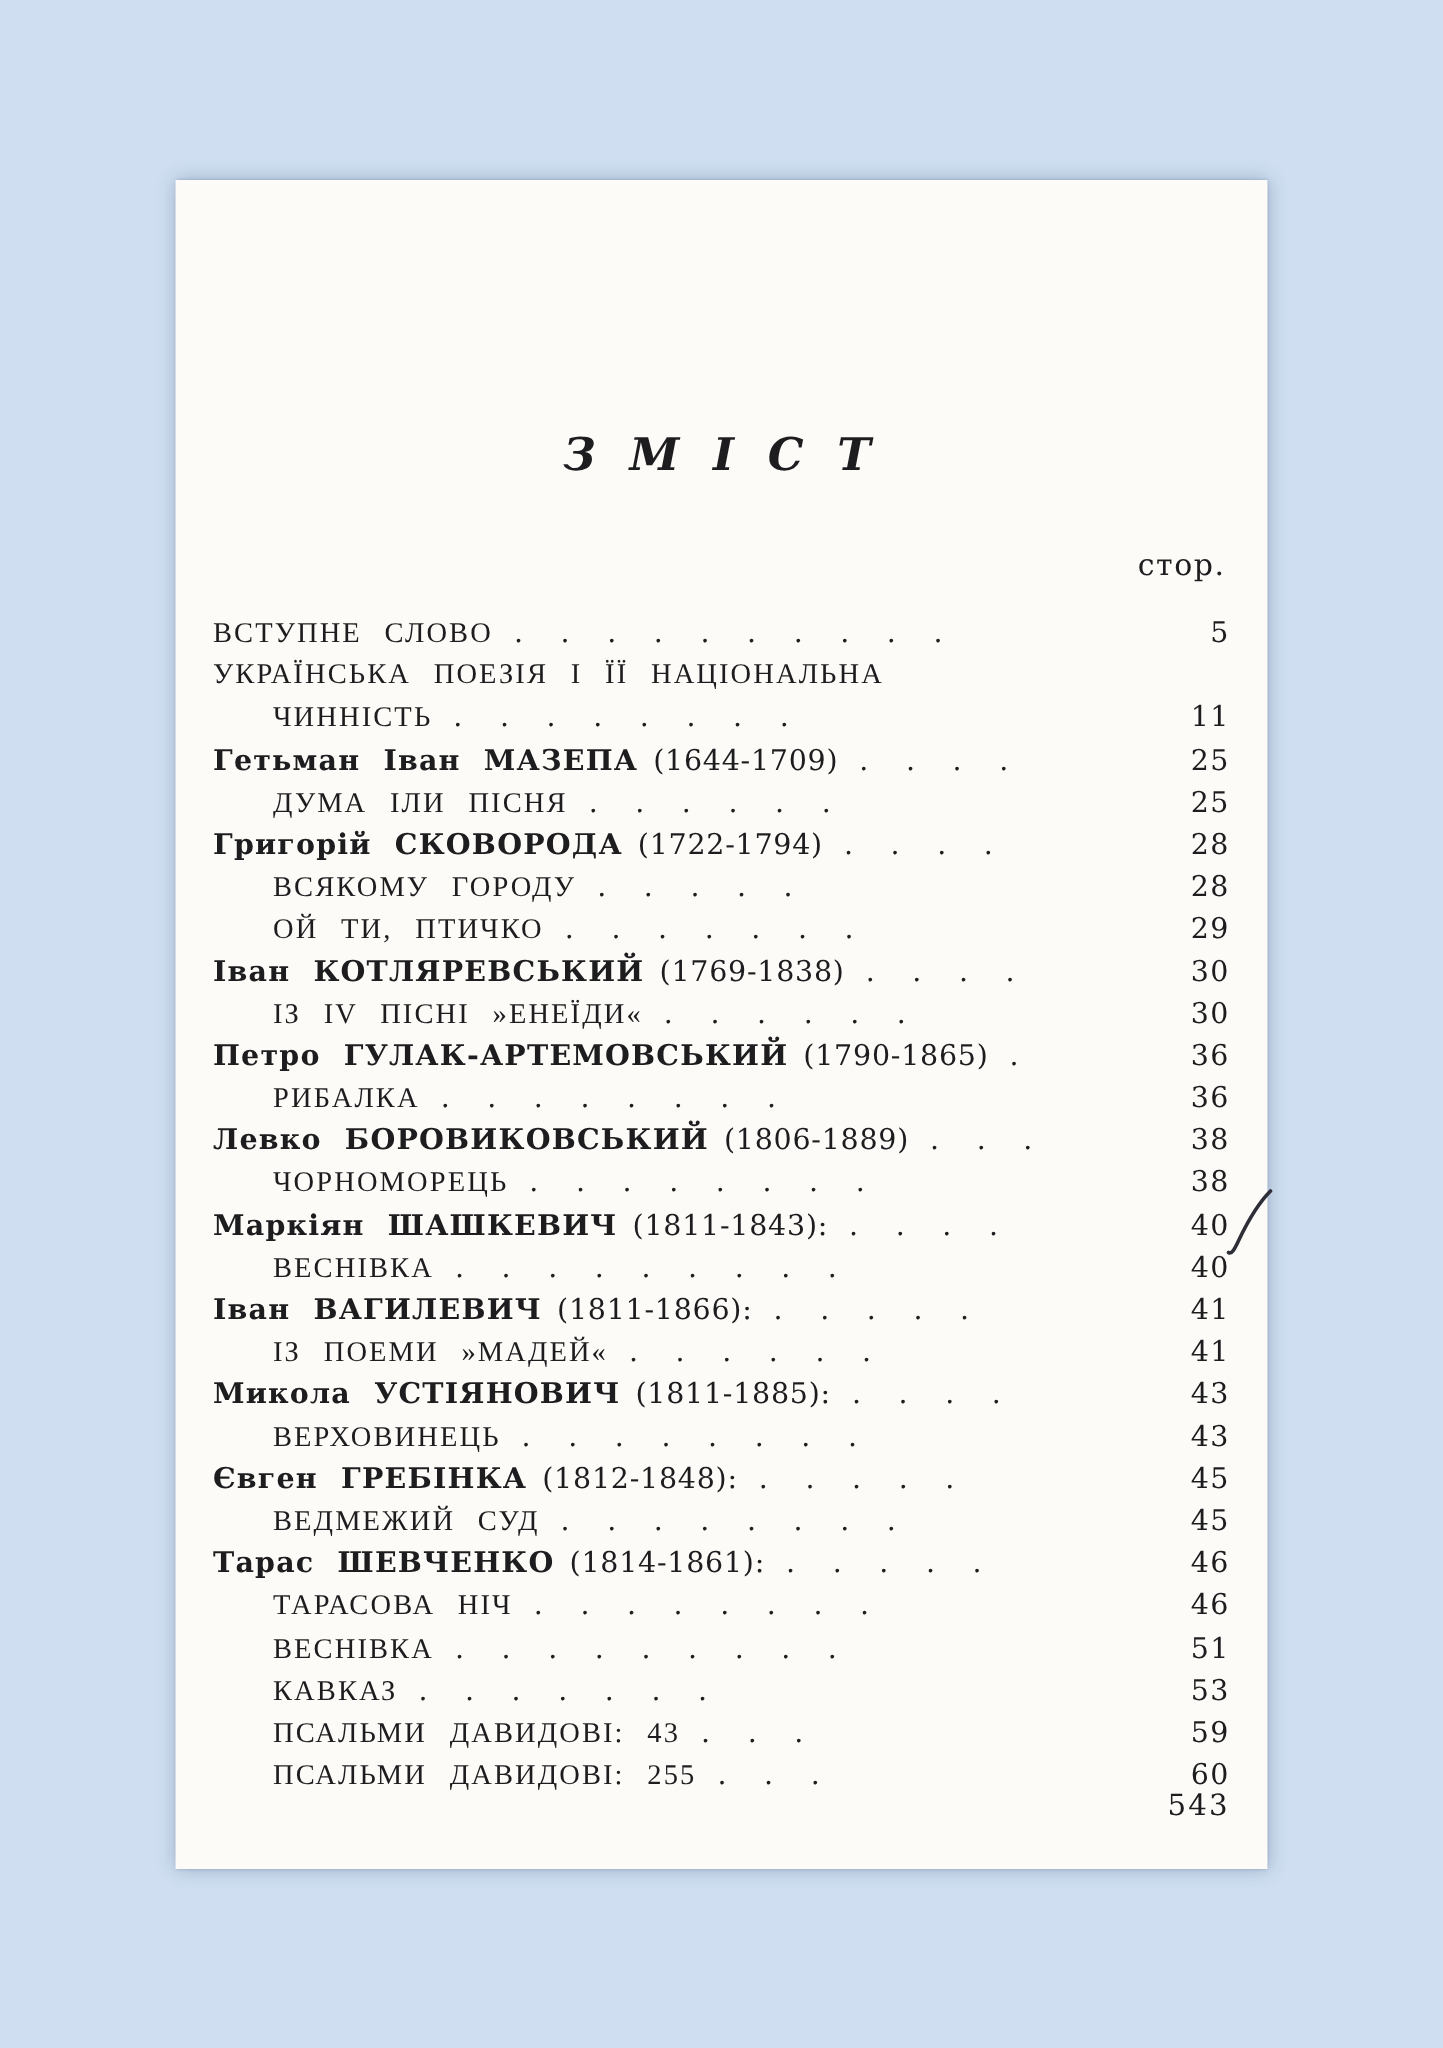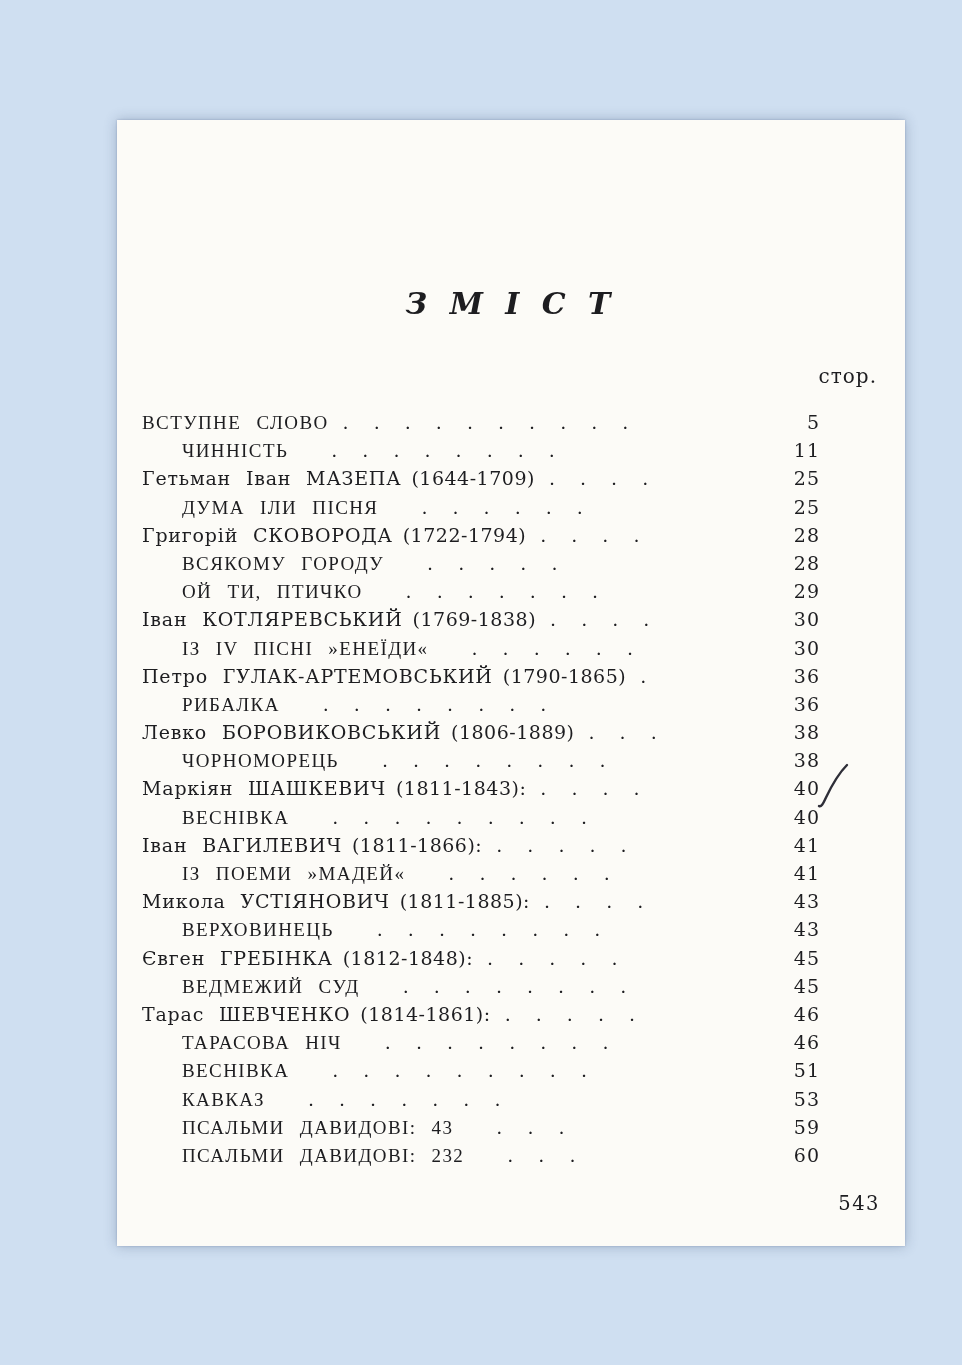--- a/index.html
+++ b/index.html
@@ -12,21 +12,21 @@
     position: relative;
     background: var(--background, #cfdff1);
     font-family: "DejaVu Serif", "Liberation Serif", serif;
     color: var(--ink, #1d1d20);
     overflow: hidden;
   }
   .paper {
     position: absolute;
     left: 117px;
     top: 120px;
-    width: 788px;
+    width: 728px;
     height: 1126px;
     background: var(--paper, #fcfbf7);
     box-shadow: 0 0 12px rgba(40, 60, 100, 0.30), 0 0 2px rgba(40,60,100,.25);
   }
   .title {
     position: absolute;
     top: 166px;
     left: 0;
     width: 100%;
     margin: 0;
@@ -51,23 +51,23 @@
   }
   .row {
     position: relative;
     display: flex;
     align-items: baseline;
     height: 28.2px;
     line-height: 28.2px;
     font-size: 19px;
     white-space: nowrap;
   }
-  .row.indent-1 { padding-left: 40px; gap: 29px; }
+  .row.indent-1 { padding-left: 40px; }
   .author {
-    font-weight: normal;
+    font-weight: bold;
     word-spacing: 8px;
     letter-spacing: 0.8px;
   }
   .author:empty { display: none; }
   .plain {
     letter-spacing: 1.4px;
     word-spacing: 9px;
     font-family: Liberation Serif, serif;
   }
   .plain:empty { display: none; }
@@ -111,20 +111,27 @@
   <div class="col-header">стор.</div>
   <div class="toc">
       <div class="row indent-0">
 
     <span class="plain">ВСТУПНЕ СЛОВО</span>
 
     <span class="dots">. . . . . . . . . .</span>
     <span class="pg">5</span>
 
   </div>
+      <div class="row indent-0">
+
+    <span class="plain">УКРАЇНСЬКА ПОЕЗІЯ І ЇЇ НАЦІОНАЛЬНА</span>
+
+    <span class="pg"></span>
+
+  </div>
       <div class="row indent-1">
 
     <span class="plain">ЧИННІСТЬ</span>
 
     <span class="dots">. . . . . . . .</span>
     <span class="pg">11</span>
 
   </div>
       <div class="row indent-0">
     <span class="author">Гетьман Іван МАЗЕПА</span>
@@ -315,21 +322,21 @@
       <div class="row indent-1">
 
     <span class="plain">ПСАЛЬМИ ДАВИДОВІ: 43</span>
 
     <span class="dots">. . .</span>
     <span class="pg">59</span>
 
   </div>
       <div class="row indent-1">
 
-    <span class="plain">ПСАЛЬМИ ДАВИДОВІ: 232</span>
+    <span class="plain">ПСАЛЬМИ ДАВИДОВІ: 255</span>
 
     <span class="dots">. . .</span>
     <span class="pg">60</span>
 
   </div>
     </div>
   <div class="folio">543</div>
 </div>
 
 </body></html>

